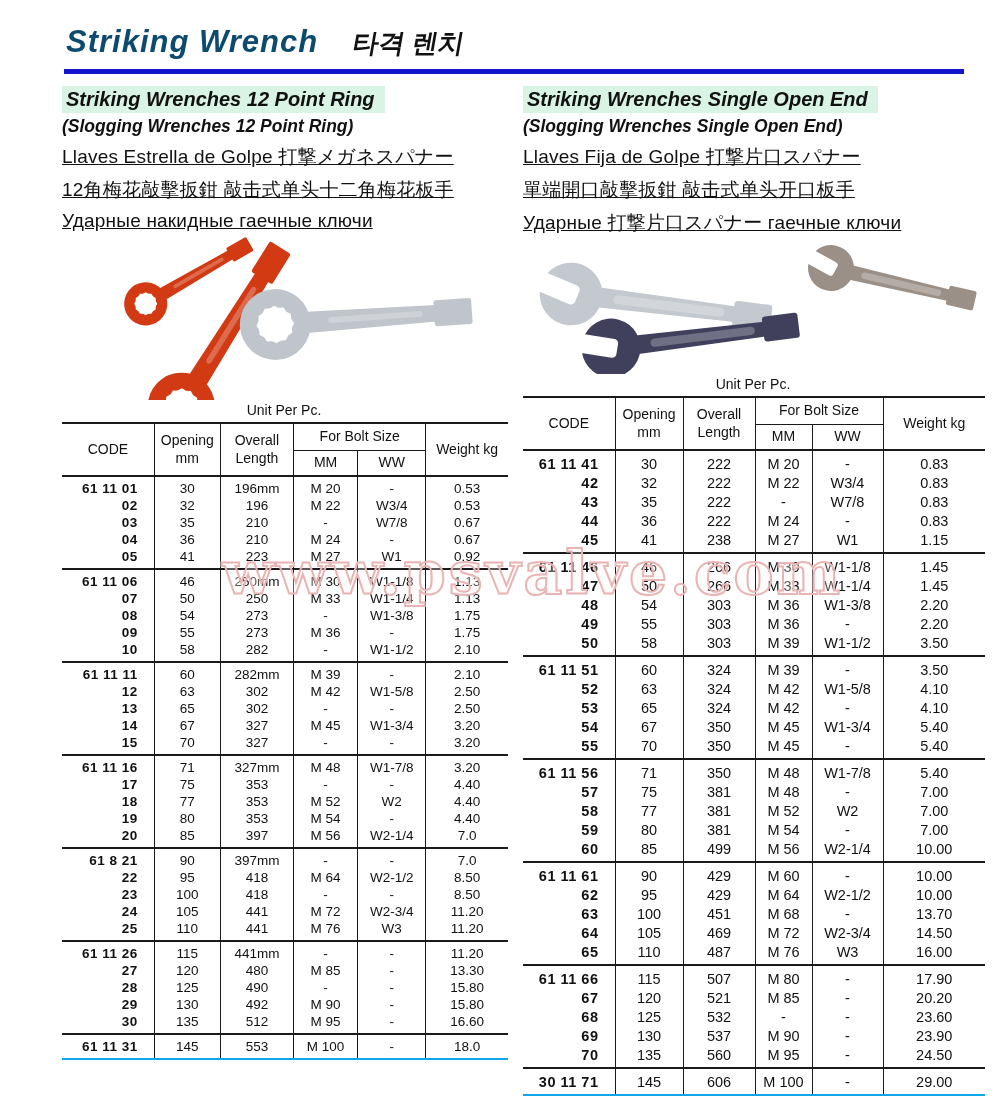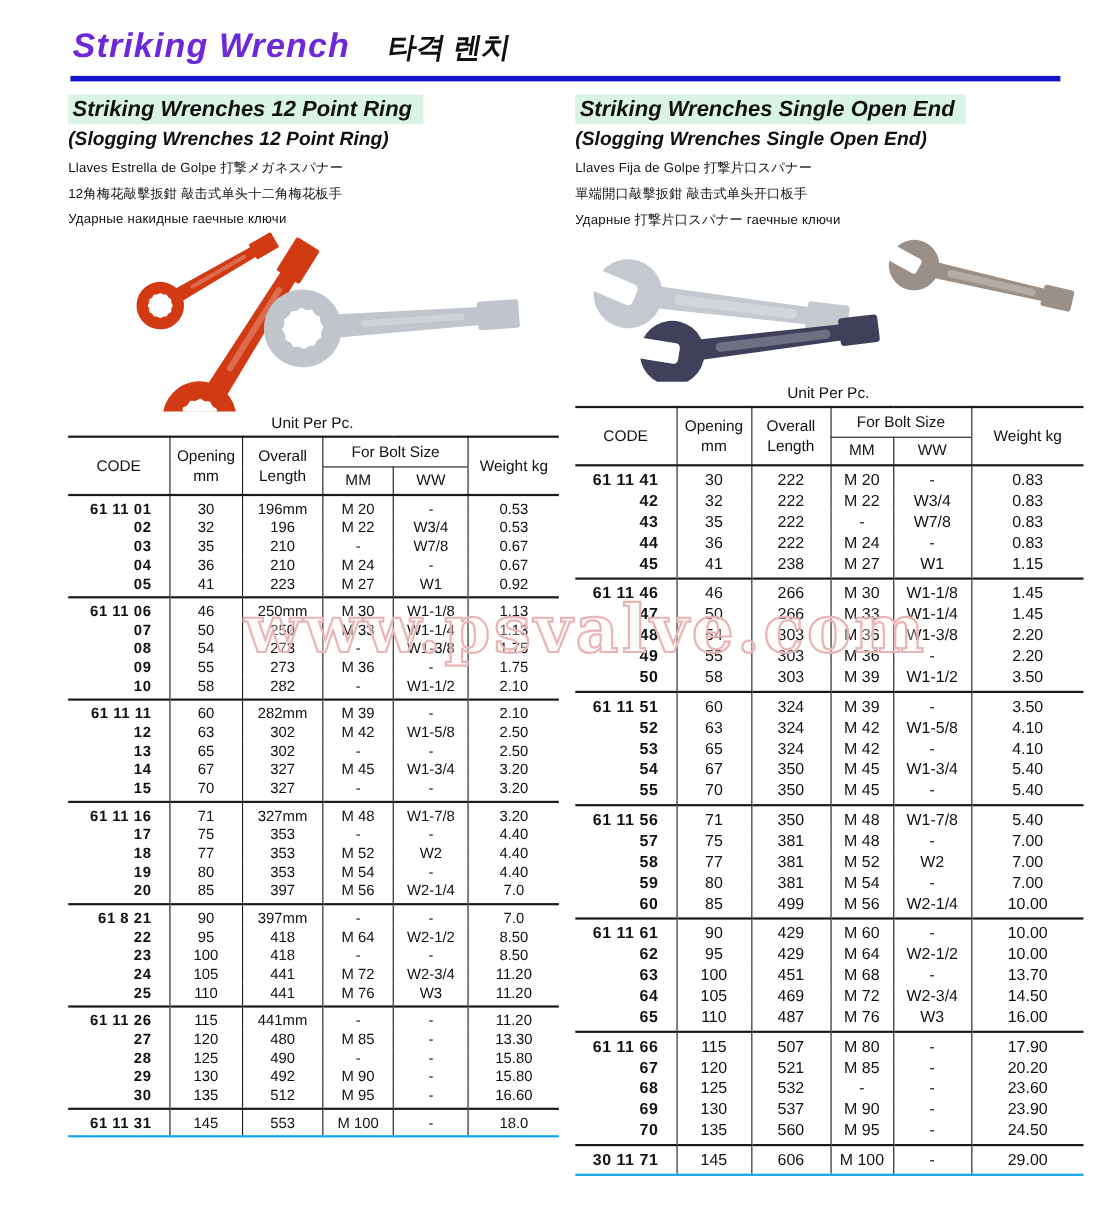--- a/index.html
+++ b/index.html
@@ -1,32 +1,32 @@
 <!DOCTYPE html>
 <html><head>
 <meta charset="utf-8">
 <style>
   html,body{margin:0;padding:0;background:#fff;}
   .page{position:relative;width:996px;height:1098px;background:#ffffff;overflow:hidden;
         font-family:"Liberation Sans",sans-serif;color:#111;}
 
   
   .title-wrap{position:absolute;left:66px;top:24px;white-space:nowrap;}
-  .page-title{font-size:31px;font-weight:bold;font-style:italic;letter-spacing:1px;color:#6d28d9;display:inline-block;}
+  .page-title{font-size:31px;font-weight:bold;font-style:italic;letter-spacing:1px;color:#0c4a6e;display:inline-block;}
   .page-title-kr{font-size:26px;font-weight:bold;margin-left:30px;display:inline-block;transform:skewX(-10deg);}
   .blue-rule{position:absolute;left:64px;top:69px;width:900px;height:5px;background:#1414cc;}
 
   
   .section{position:absolute;top:86px;}
   .section.left{left:62px;width:446px;}
   .section.right{left:523px;width:462px;}
   .sec-heading{display:inline-block;background:#d9f4e4;font-size:20px;font-weight:bold;font-style:italic;
                padding:2px 10px 2px 4px;line-height:1.15;}
   .sec-subheading{font-size:17.5px;font-weight:bold;font-style:italic;margin-top:3px;}
-  .lang{font-size:12px;margin-top:7px;letter-spacing:.2px;}
+  .lang{font-size:19px;margin-top:7px;letter-spacing:.2px;text-decoration:underline;}
   .img-box{position:relative;width:100%;}
   .section.left  .img-box{height:168px;}
   .section.right .img-box{height:138px;}
   .unit{font-size:14px;text-align:center;margin:2px 2px 4px 0;}
 
   
   table{border-collapse:collapse;table-layout:fixed;width:100%;
         border-top:2px solid #1a1a1a;border-bottom:2px solid #0ea5e9;background:transparent;}
   th{font-weight:normal;font-size:14px;padding:0;line-height:1.25;vertical-align:middle;text-align:center;}
   thead{border-bottom:2px solid #1a1a1a;}

